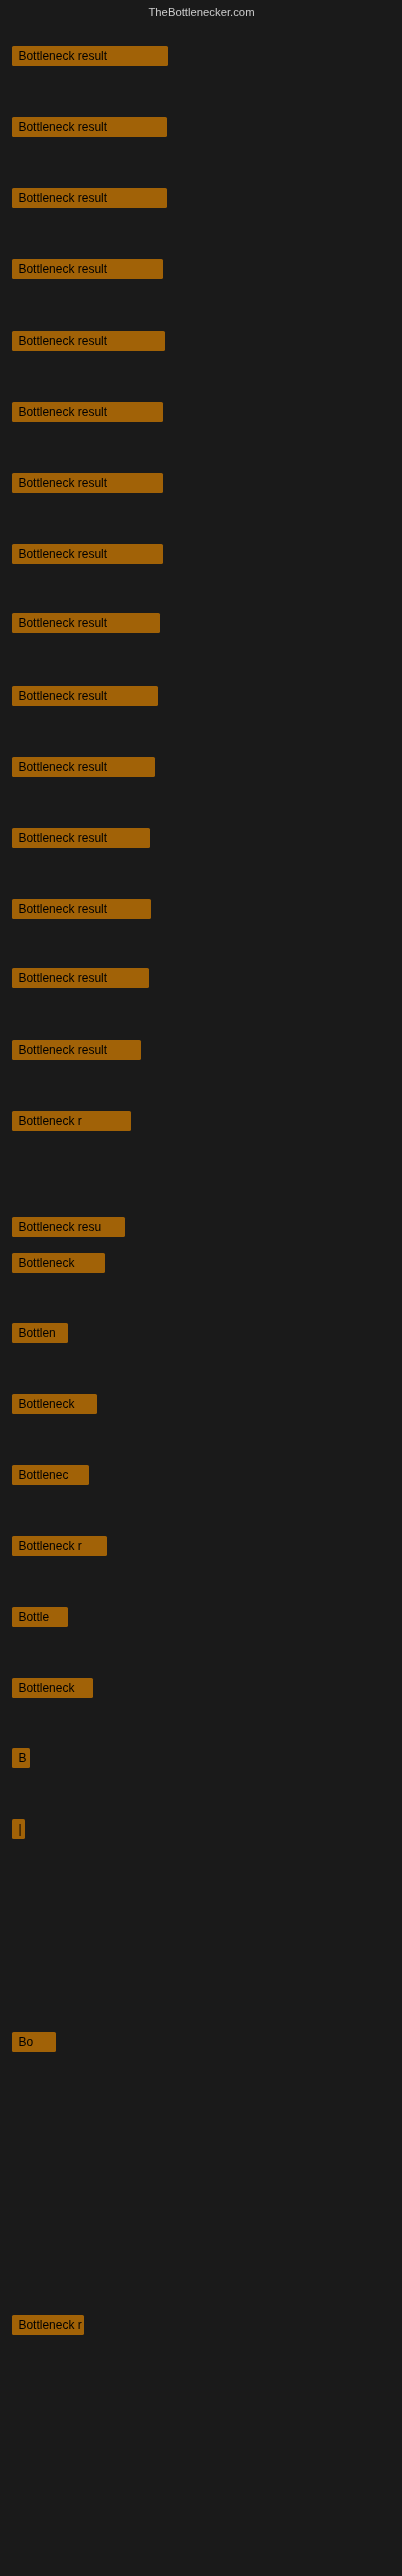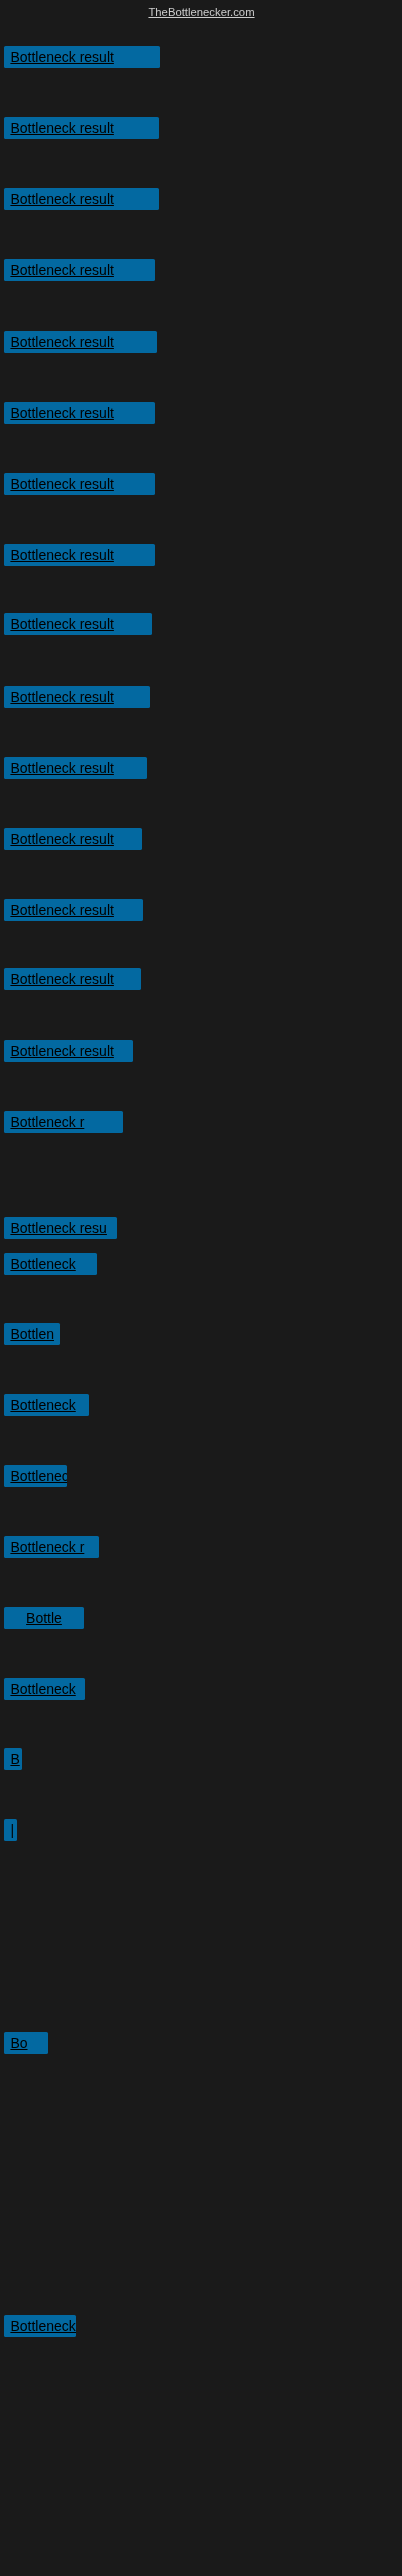--- a/index.html
+++ b/index.html
@@ -1,19 +1,18 @@
 <!DOCTYPE html>
 <html style="font-size:13px"><head>
   <meta charset="utf-8">
   <style>
     * {
       margin: 0;
       padding: 0;
       box-sizing: border-box;
-      text-decoration: underline;
     }
 
     body {
       width: 403px;
       min-height: 2576px;
       background-color: #1a1a1a;
       font-family: Arial, sans-serif;
       position: relative;
     }
 
@@ -22,24 +21,24 @@
       top: 6.4px;
       left: 50%;
       transform: translateX(-50%);
       color: #cccccc;
       font-size: 11.3px;
       white-space: nowrap;
     }
 
     .bottleneck-item {
       position: absolute;
-      left: 4px;
-      background-color: #0369a1;
+      left: 12px;
+      background-color: #a16207;
       color: #000;
-      font-size: 14px;
+      font-size: 12px;
       font-weight: 500;
       padding: 3.2px 6.4px;
       border-radius: 1.6px;
       white-space: nowrap;
       overflow: hidden;
     }
   </style>
 </head>
 <body>
 
@@ -59,22 +58,22 @@
     <div class="bottleneck-item" style="top: 757px; width: 143px;">Bottleneck result</div>
     <div class="bottleneck-item" style="top: 828px; width: 138px;">Bottleneck result</div>
     <div class="bottleneck-item" style="top: 899px; width: 139px;">Bottleneck result</div>
     <div class="bottleneck-item" style="top: 968px; width: 137px;">Bottleneck result</div>
     <div class="bottleneck-item" style="top: 1040px; width: 129px;">Bottleneck result</div>
     <div class="bottleneck-item" style="top: 1111px; width: 119px;">Bottleneck r</div>
     <div class="bottleneck-item" style="top: 1182px; width: 113px; margin-top: 35px;">Bottleneck resu</div>
     <div class="bottleneck-item" style="top: 1253px; width: 93px;">Bottleneck</div>
     <div class="bottleneck-item" style="top: 1323px; width: 56px;">Bottlen</div>
     <div class="bottleneck-item" style="top: 1394px; width: 85px;">Bottleneck</div>
-    <div class="bottleneck-item" style="top: 1465px; width: 63px;">Bottlenec</div>
+    <div class="bottleneck-item" style="top: 1465px; width: 77px;">Bottlenec</div>
     <div class="bottleneck-item" style="top: 1536px; width: 95px;">Bottleneck r</div>
-    <div class="bottleneck-item" style="top: 1607px; width: 80px; text-align: center;">Bottle</div>
+    <div class="bottleneck-item" style="top: 1607px; width: 56px;">Bottle</div>
     <div class="bottleneck-item" style="top: 1678px; width: 81px;">Bottleneck</div>
     <div class="bottleneck-item" style="top: 1748px; width: 17.7px;">B</div>
     <div class="bottleneck-item" style="top: 1819px; width: 6.4px;">|</div>
     <div class="bottleneck-item" style="top: 2032px; width: 44px;">Bo</div>
     <div class="bottleneck-item" style="top: 2315px; width: 72px;">Bottleneck r</div>
   </div>
 
 
 </body></html>

